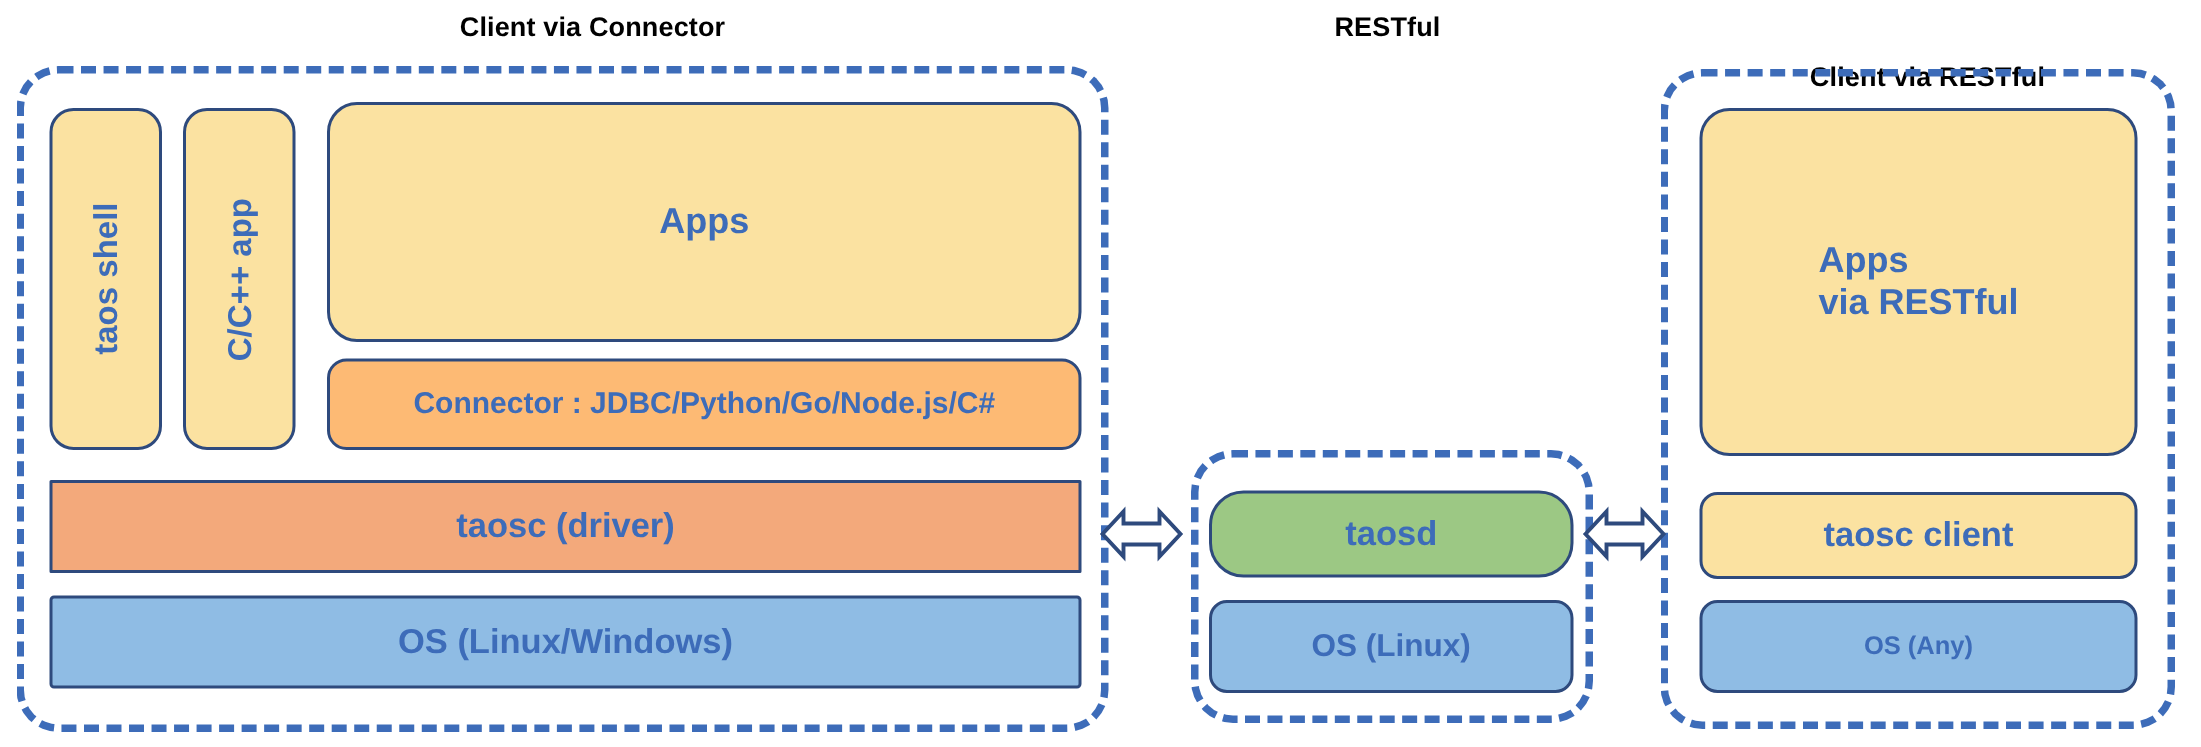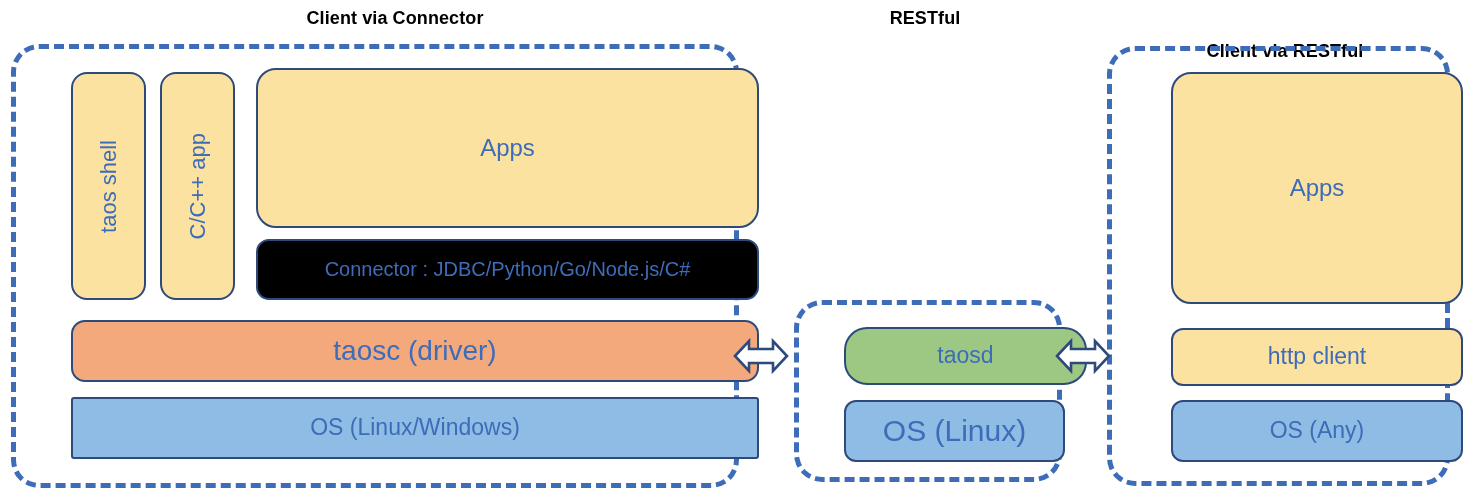--- a/index.html
+++ b/index.html
@@ -44,54 +44,53 @@
   
   .node {
     position: absolute;
     box-sizing: border-box;
     border: 2.5px solid #2E4A7D;
     border-radius: 14px;
     display: flex;
     align-items: center;
     justify-content: center;
     color: #3D6CB9;
-    font-weight: normal;
+    font-weight: bold;
     font-size: 21px;
     line-height: 1.18;
     overflow: hidden;
-    margin-left: 38px;
   }
   .fill-yellow { background: #FBE2A1; }
-  .fill-gray   { background: #000000; }
+  .fill-gray   { background: #fdba74; }
   .fill-orange { background: #F3A97B; }
   .fill-blue   { background: #8FBCE4; }
   .fill-green  { background: #9CC884; }
 
   .vertical-label {
     writing-mode: vertical-rl;
     transform: rotate(180deg);
     white-space: nowrap;
   }
 
   
   #node-taos-shell  { left: 33px;  top: 72px;  width: 75px;  height: 228px; border-radius: 16px; font-size: 22px; }
   #node-cpp-app     { left: 122px; top: 72px;  width: 75px;  height: 228px; border-radius: 16px; font-size: 22px; }
   #node-apps        { left: 218px; top: 68px;  width: 503px; height: 160px; border-radius: 20px; font-size: 24px; }
   #node-connector   { left: 218px; top: 239px; width: 503px; height: 61px;  border-radius: 13px; font-size: 20px; }
-  #node-taosc       { left: 33px;  top: 320px; width: 688px; height: 62px;  border-radius: 14px; font-size: 28px; }
+  #node-taosc       { left: 33px;  top: 320px; width: 688px; height: 62px;  border-radius: 1px; font-size: 23px; }
   #node-os-linwin   { left: 33px;  top: 397px; width: 688px; height: 62px;  border-radius: 3px; font-size: 23px; }
 
   
   #node-taosd       { left: 806px; top: 327px; width: 243px; height: 58px;  border-radius: 23px; font-size: 23px; }
-  #node-os-linux    { left: 806px; top: 400px; width: 221px; height: 62px;  border-radius: 12px; font-size: 30px; }
+  #node-os-linux    { left: 806px; top: 400px; width: 243px; height: 62px;  border-radius: 12px; font-size: 21px; }
 
   
   #node-apps-rest   { left: 1133px; top: 72px;  width: 292px; height: 232px; border-radius: 20px; font-size: 24px; }
   #node-http-client { left: 1133px; top: 328px; width: 292px; height: 58px;  border-radius: 12px; font-size: 23px; }
-  #node-os-any      { left: 1133px; top: 400px; width: 292px; height: 62px;  border-radius: 12px; font-size: 23px; }
+  #node-os-any      { left: 1133px; top: 400px; width: 292px; height: 62px;  border-radius: 12px; font-size: 17px; }
 
   
   .arrow-dbl {
     position: absolute;
     width: 56px;
     height: 50px;
   }
   #arrow-left  { left: 733px;  top: 331px; }
   #arrow-right { left: 1055px; top: 331px; }
 </style>
@@ -134,25 +133,26 @@
   <span>taosd</span>
 </div>
 
 <div class="node fill-blue" id="node-os-linux">
   <span>OS (Linux)</span>
 </div>
 
 <div class="node fill-yellow" id="node-apps-rest">
   <span>
     <span>Apps</span><br>
+    <span>via RESTful</span>
   </span>
 </div>
 
 <div class="node fill-yellow" id="node-http-client">
-  <span>http client</span>
+  <span>taosc client</span>
 </div>
 
 <div class="node fill-blue" id="node-os-any">
   <span>OS (Any)</span>
 </div>
 
 <svg class="arrow-dbl" id="arrow-left" viewBox="0 0 56 50">
   <polygon points="2,25 16,10 16,18 40,18 40,10 54,25 40,40 40,32 16,32 16,40" fill="#ffffff" stroke="#2E4A7D" stroke-width="2.6" stroke-linejoin="miter"></polygon>
 </svg>
 

